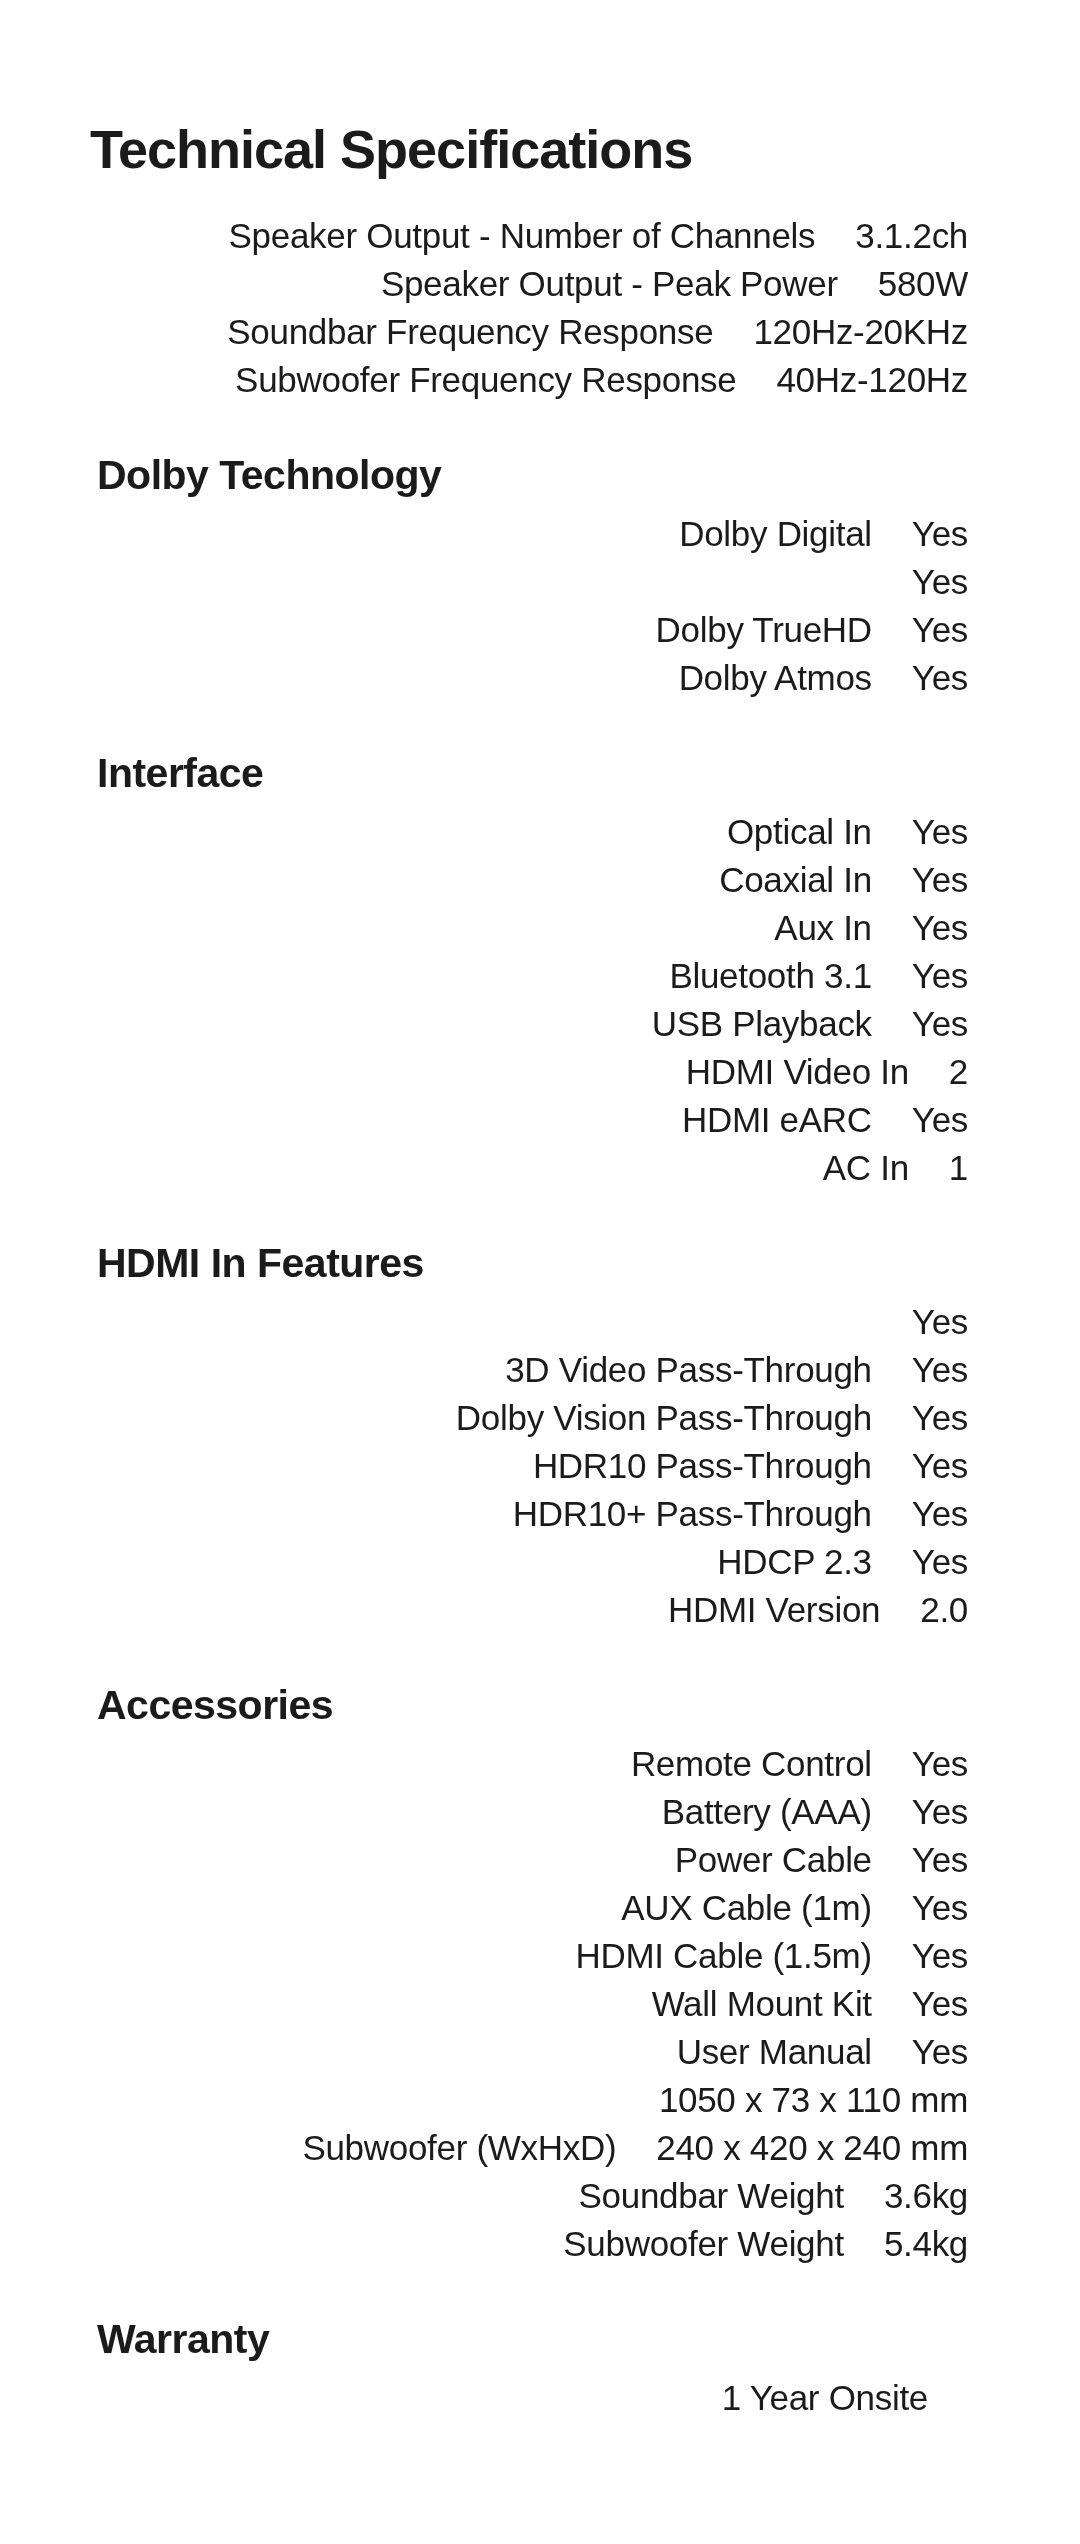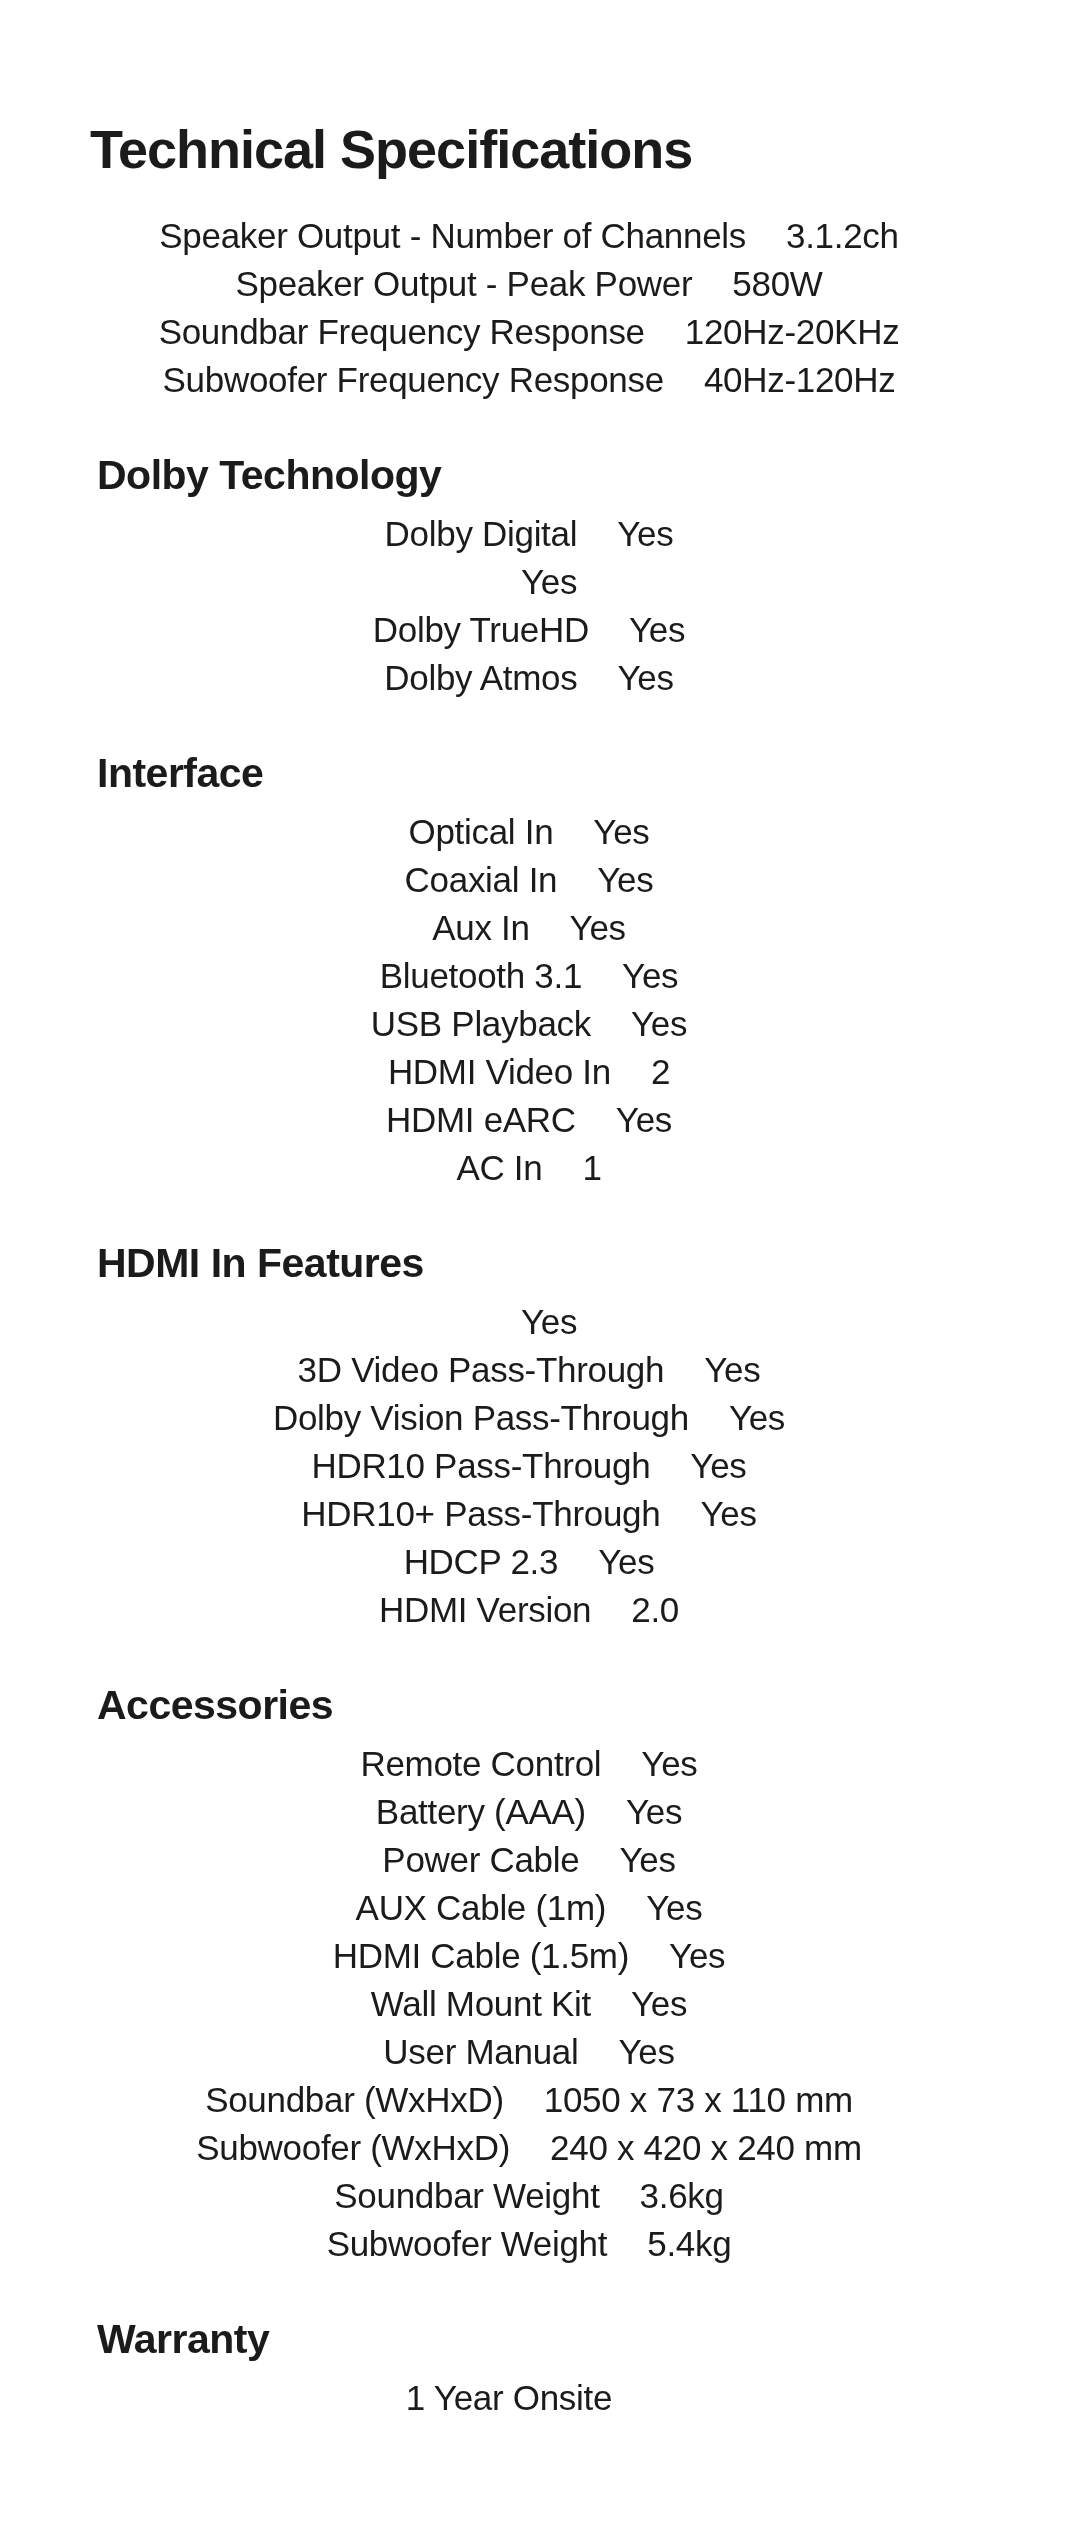--- a/index.html
+++ b/index.html
@@ -32,21 +32,21 @@
   }
   .section-heading {
     font-size: 41px;
     line-height: 50px;
     font-weight: 700;
     letter-spacing: -0.5px;
     margin: 46px 0 10px 7px;
   }
   .spec-row {
     display: flex;
-    justify-content: center;
+    justify-content: flex-end;
     align-items: baseline;
     font-size: 35px;
     line-height: 48px;
     letter-spacing: -0.3px;
   }
   .spec-row .label {
     white-space: nowrap;
     text-align: left;
   }
   .spec-row .value {
@@ -200,21 +200,20 @@
   </div>
           <div class="spec-row">
     <span class="label">User Manual</span>
     <span class="value">Yes</span>
   </div>
         </div>
   </section>
       <section class="spec-section">
     <div class="rows">
           <div class="spec-row">
-    <span class="label">Soundbar (WxHxD)</span>
     <span class="value">1050 x 73 x 110 mm</span>
   </div>
           <div class="spec-row">
     <span class="label">Subwoofer (WxHxD)</span>
     <span class="value">240 x 420 x 240 mm</span>
   </div>
           <div class="spec-row">
     <span class="label">Soundbar Weight</span>
     <span class="value">3.6kg</span>
   </div>

